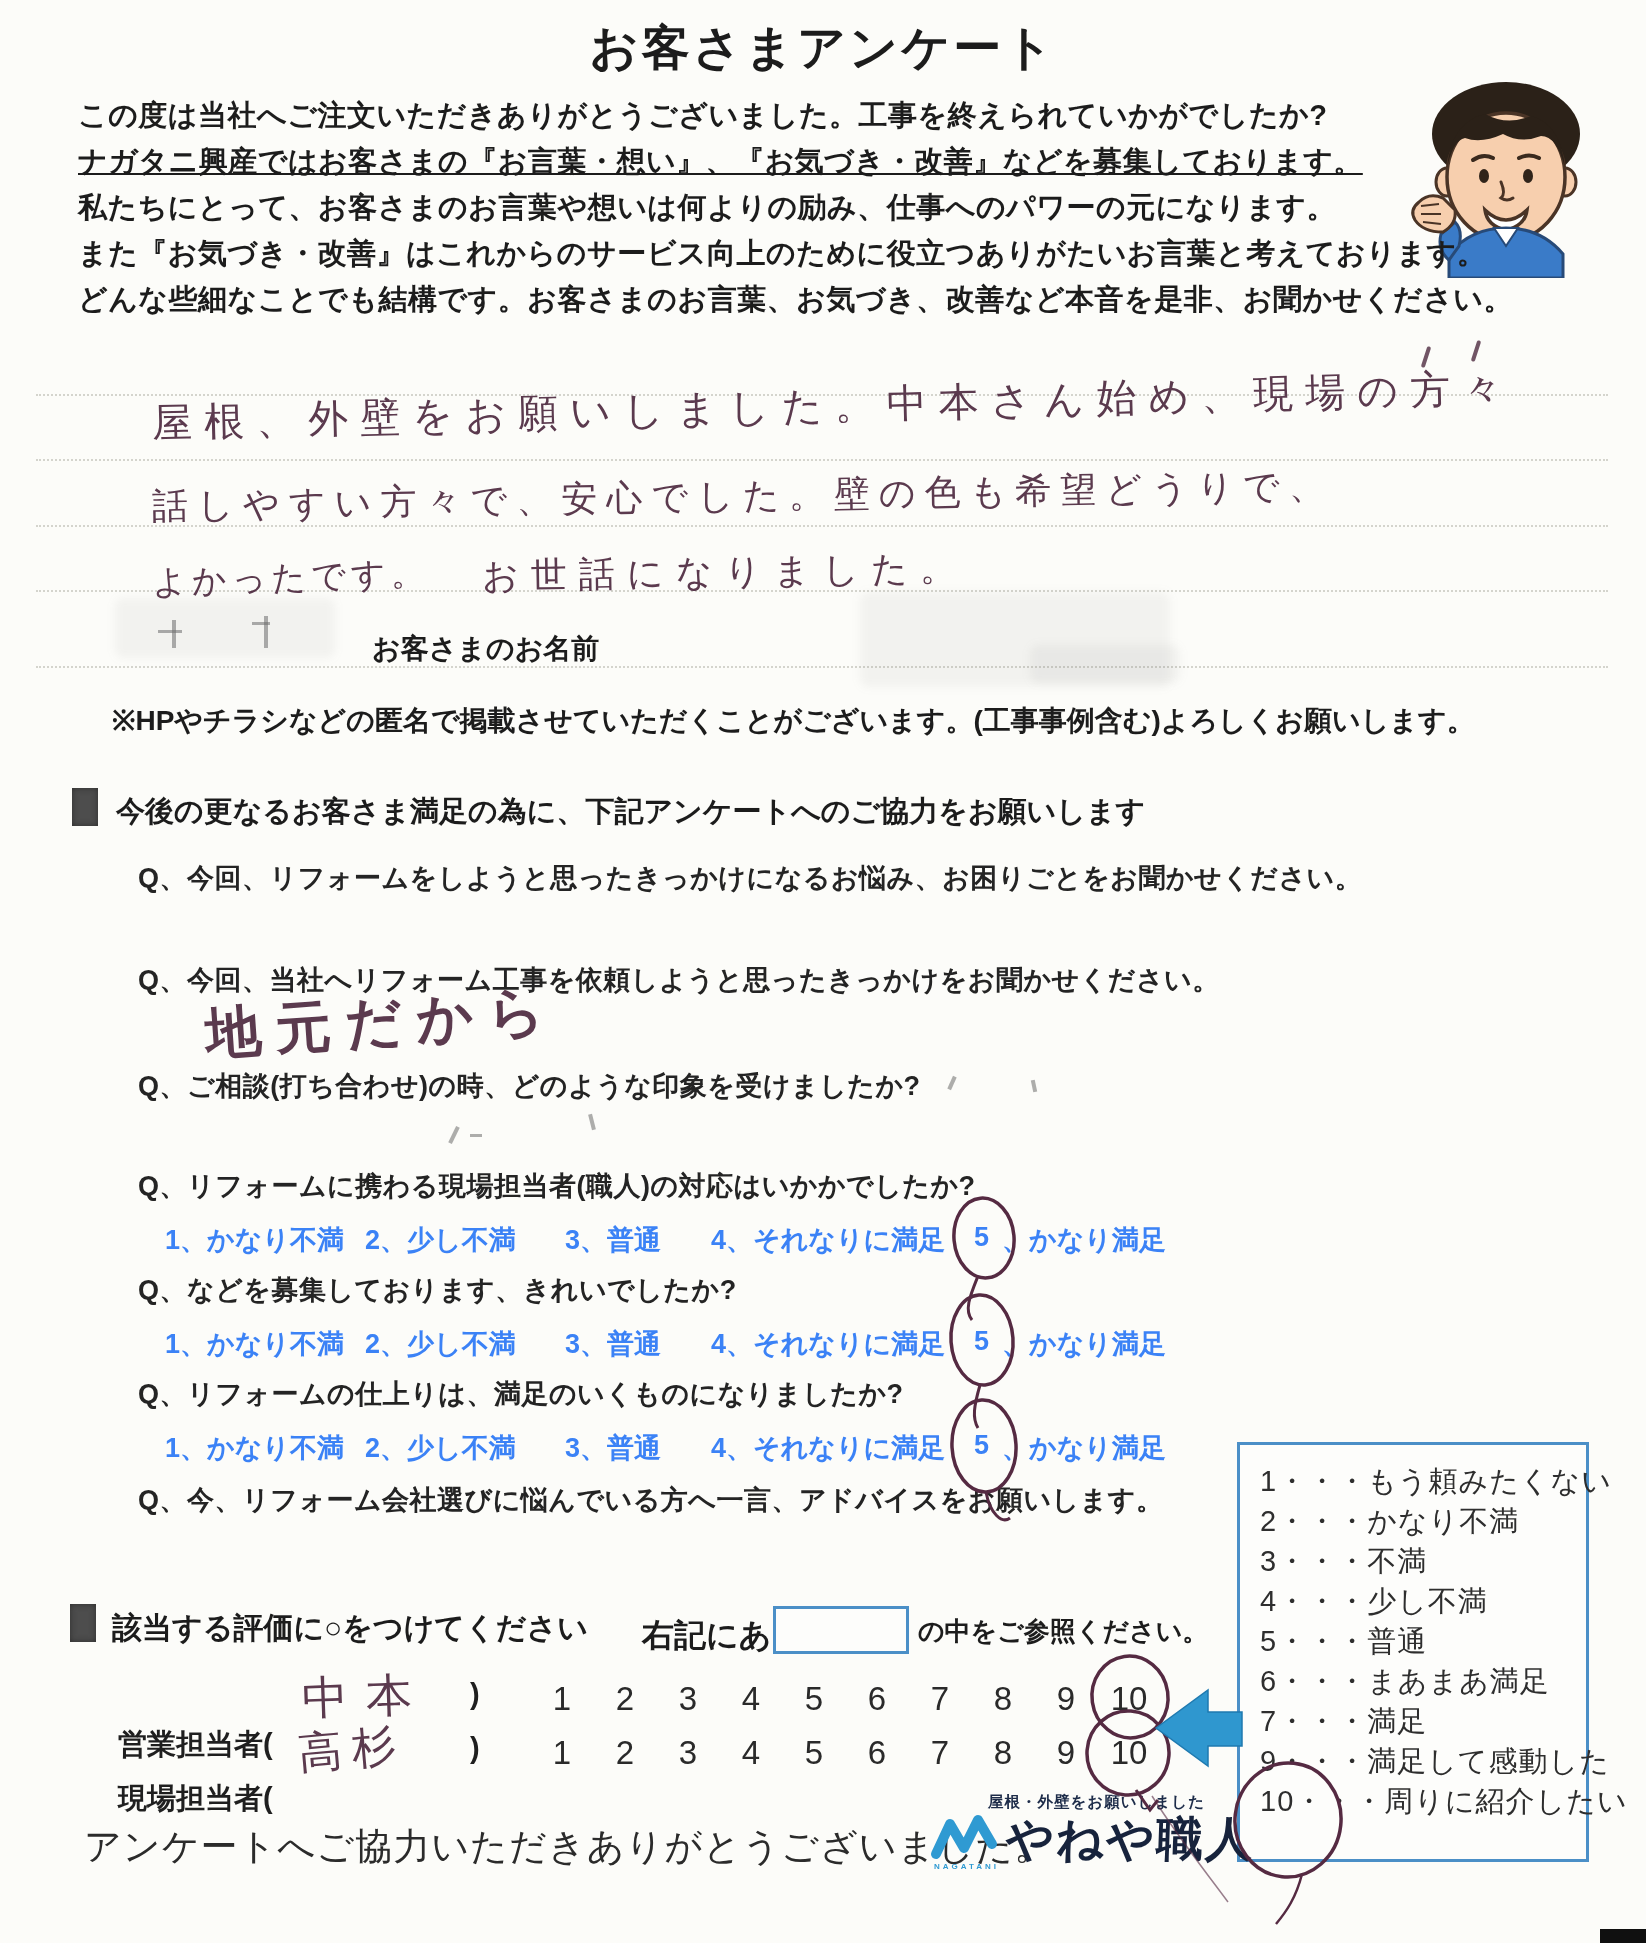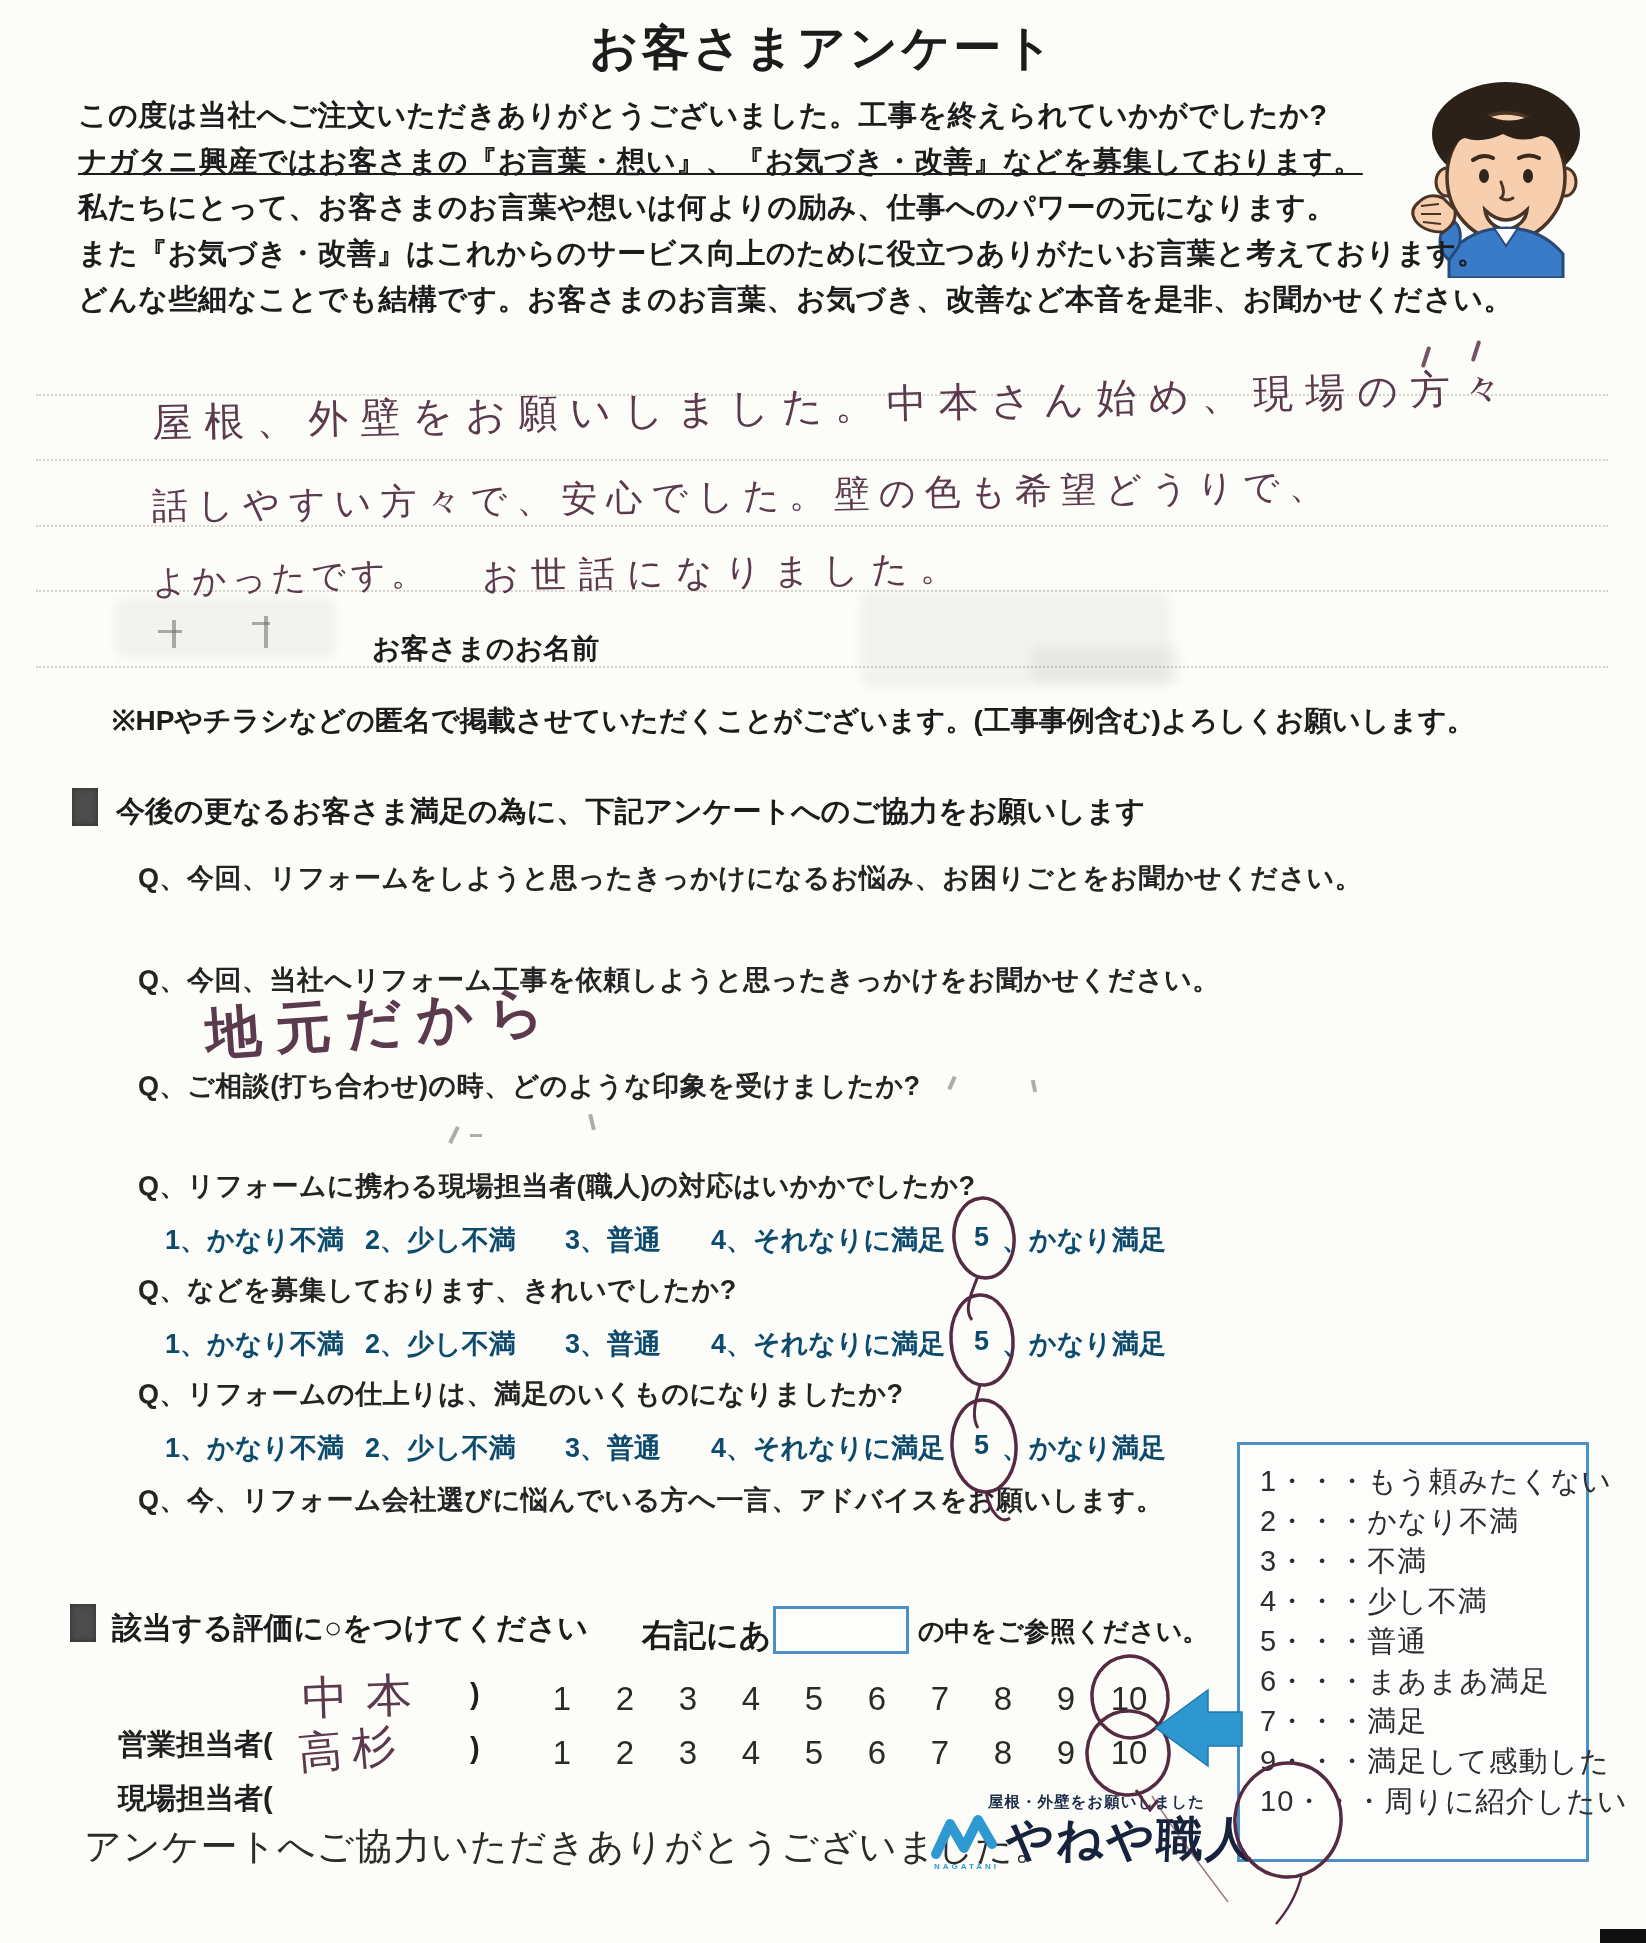--- a/index.html
+++ b/index.html
@@ -12,21 +12,21 @@
   .title { width:100%; text-align:center; top:16px; font-size:48px; font-weight:bold; letter-spacing:3px; color:#1c1c1c; }
   .intro-line { left:78px; width:1300px; font-size:29px; font-weight:bold; color:#1c1c1c; letter-spacing:0.5px; white-space:nowrap; }
   .ruled { left:36px; width:1572px; border-top:2px dotted #c7c7bf; opacity:.75; }
   .hw { color:#4e2a40; white-space:nowrap; opacity:.92; }
   .label { font-weight:bold; color:#1c1c1c; }
   .note { left:112px; font-size:28px; font-weight:bold; white-space:nowrap; color:#1c1c1c; }
   .sec-square { width:26px; height:38px; background:#4d4d4d; box-shadow:inset 0 0 6px #2e2e2e; }
   .sec-title { font-size:29px; font-weight:bold; white-space:nowrap; color:#1c1c1c; }
   .q { left:138px; font-size:27px; font-weight:bold; white-space:nowrap; color:#242424; letter-spacing:0.5px; }
   .scale-row { left:0; width:1646px; height:46px; }
-  .scale-row span { position:absolute; font-size:27px; font-weight:bold; color:#0c4a6e; white-space:nowrap; }
+  .scale-row span { position:absolute; font-size:27px; font-weight:bold; color:#3b82f6; white-space:nowrap; }
   .rate-row { left:0; width:1646px; height:54px; }
   .rate-label { position:absolute; left:118px; font-size:29px; font-weight:bold; white-space:nowrap;margin-top:47px; }
   .rate-close { position:absolute; left:470px; font-size:29px; font-weight:bold; }
   .num { position:absolute; top:2px; font-size:33px; color:#2a2a2a; width:60px; text-align:center; }
   .legend-box {
     left:1237px; top:1442px; width:352px; height:420px;
     border:3px solid #4b8fc7; background:#fdfdfb; box-sizing:border-box;
     padding:16px 0 0 20px;
   }
   .legend-box div { font-size:29px; color:#2e2e2e; line-height:40px; letter-spacing:1px; white-space:nowrap; }

